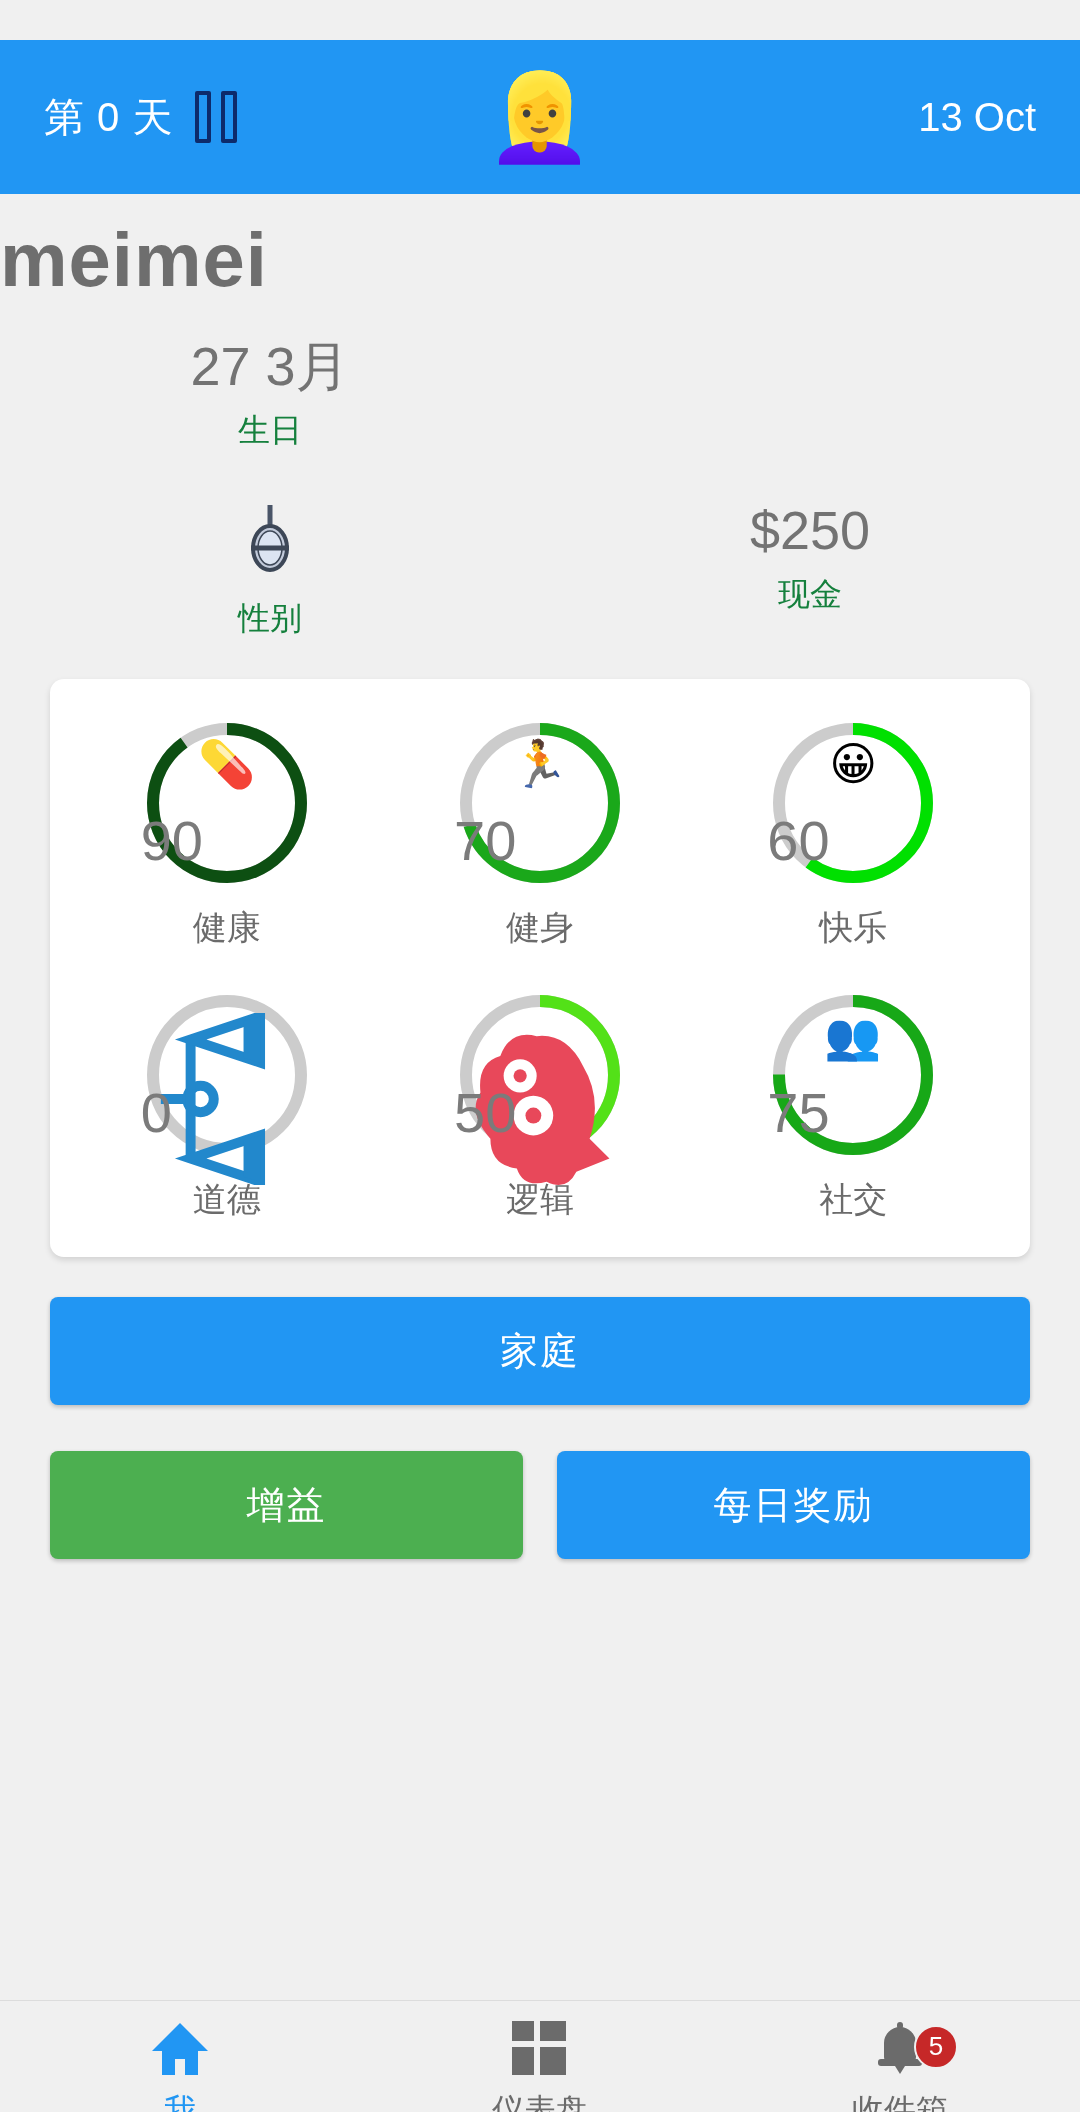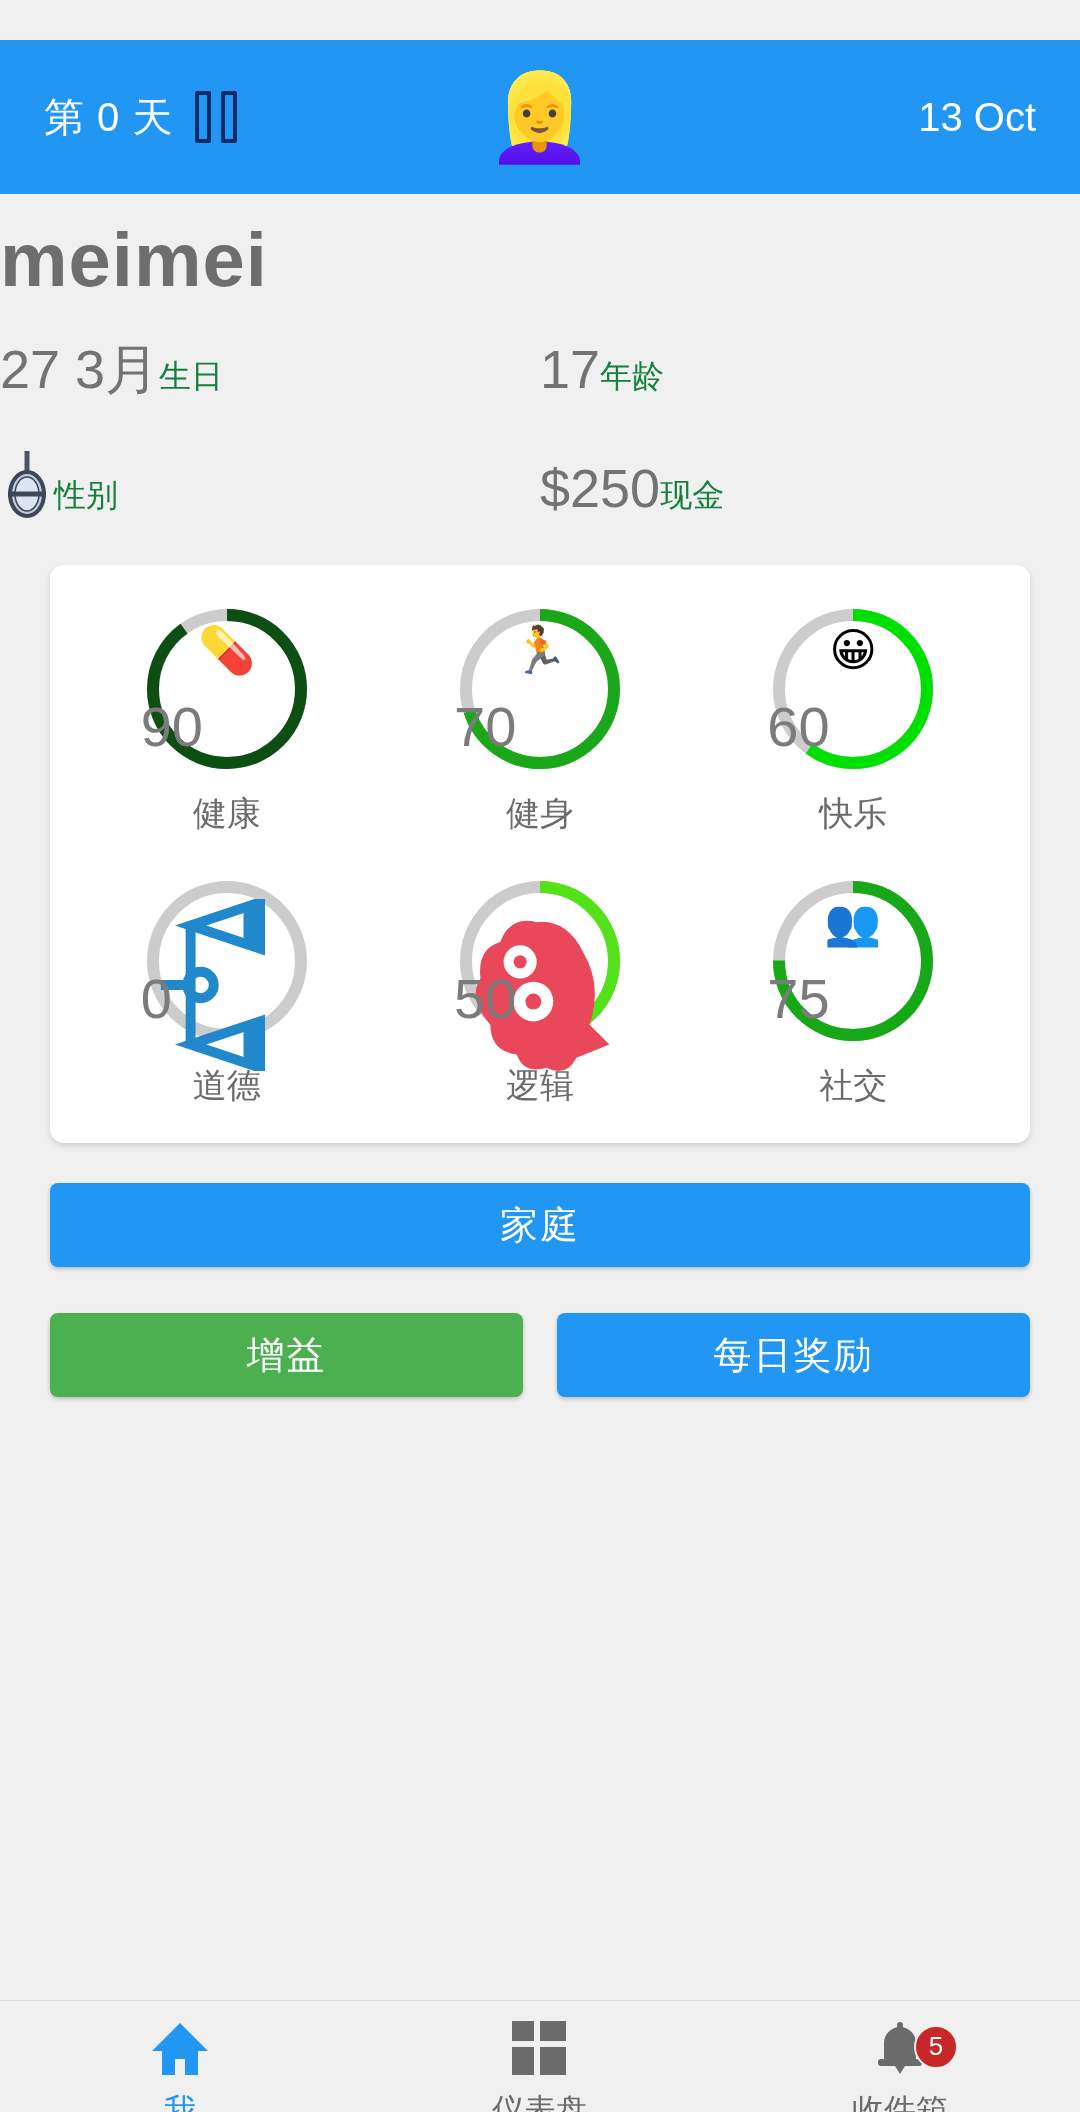--- a/index.html
+++ b/index.html
@@ -31,21 +31,21 @@
   .date-text { color: #ffffff; font-size: 40px; }
 
   
   .profile { padding-top: 22px; flex: 0 0 auto; }
   .char-name {
     font-size: 76px; font-weight: bold;
     color: #6e6e6e; letter-spacing: 1px; line-height: 1.15;
   }
   .stat-grid { margin-top: 36px; }
   .stat-row { display: flex; }
-  .stat-cell { width: 50%; display: flex; flex-direction: row; align-items: center; }
+  .stat-cell { width: 50%; display: flex; flex-direction: column; align-items: center; }
   .stat-val { font-size: 54px; color: #737373; line-height: 1.0; }
   .stat-icon { font-size: 54px; line-height: 1.0; }
   .stat-lbl { font-size: 32px; color: #15803d; margin-top: 16px; }
   .stat-row.second { margin-top: 50px; }
 
   
   .card {
     margin: 38px 50px 0 50px; background: #ffffff; border-radius: 14px;
     box-shadow: 0 3px 6px rgba(0,0,0,0.13);
     padding: 38px 20px 34px 20px;
@@ -63,21 +63,21 @@
     position: absolute; left: 0; right: 0; bottom: 20px;
     text-align: left; font-size: 56px; color: #7b7b7b; line-height: 1;
   }
   .ring-lbl { margin-top: 16px; font-size: 34px; color: #6b6b6b; }
 
   
   .btn-area { margin-top: 40px; padding: 0 50px; }
   .btn-row { display: flex; gap: 34px; }
   .btn-row + .btn-row { margin-top: 46px; justify-content: space-between; }
   .btn {
-    flex: 1; height: 84px; border: none; border-radius: 8px;
+    flex: 1; height: 108px; border: none; border-radius: 8px;
     color: #ffffff; font-size: 38px; cursor: pointer;
     font-family: "Liberation Sans", "DejaVu Sans", sans-serif;
     box-shadow: 0 2px 4px rgba(0,0,0,0.22);
     display: flex; align-items: center; justify-content: center;
     letter-spacing: 2px;
   }
   .btn.blue { background: #2196f3; }
   .btn.green { background: #4caf50; }
 
   
@@ -157,24 +157,20 @@
   </div>
 
   <div class="profile">
     <div class="char-name">meimei</div>
 
     <div class="stat-grid">
       <div class="stat-row">
         <div class="stat-cell">
           <div class="stat-val">27 3月</div>
           <div class="stat-lbl">生日</div>
-        </div>
-        <div class="stat-cell">
-          <div class="stat-val">17</div>
-          <div class="stat-lbl">年龄</div>
         </div>
       </div>
       <div class="stat-row second">
         <div class="stat-cell">
           <div class="stat-icon">
             <svg width="54" height="70" viewBox="0 0 54 70" aria-hidden="true">
               <line x1="27" y1="2" x2="27" y2="26" stroke="#4a5568" stroke-width="5"></line>
               <ellipse cx="27" cy="45" rx="17" ry="22" fill="#c3cbdb" stroke="#3d4757" stroke-width="4"></ellipse>
               <ellipse cx="27" cy="45" rx="12" ry="17" fill="#dce4f2" stroke="#3d4757" stroke-width="1.5"></ellipse>
               <line x1="8" y1="45" x2="46" y2="45" stroke="#3d4757" stroke-width="5"></line>

